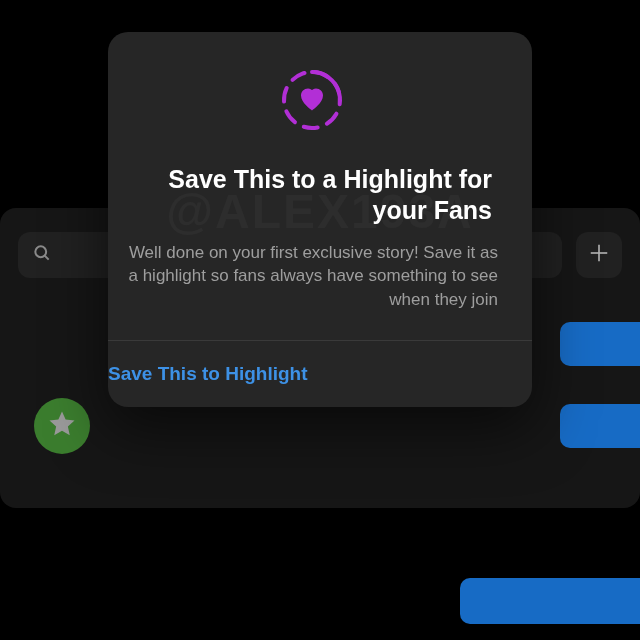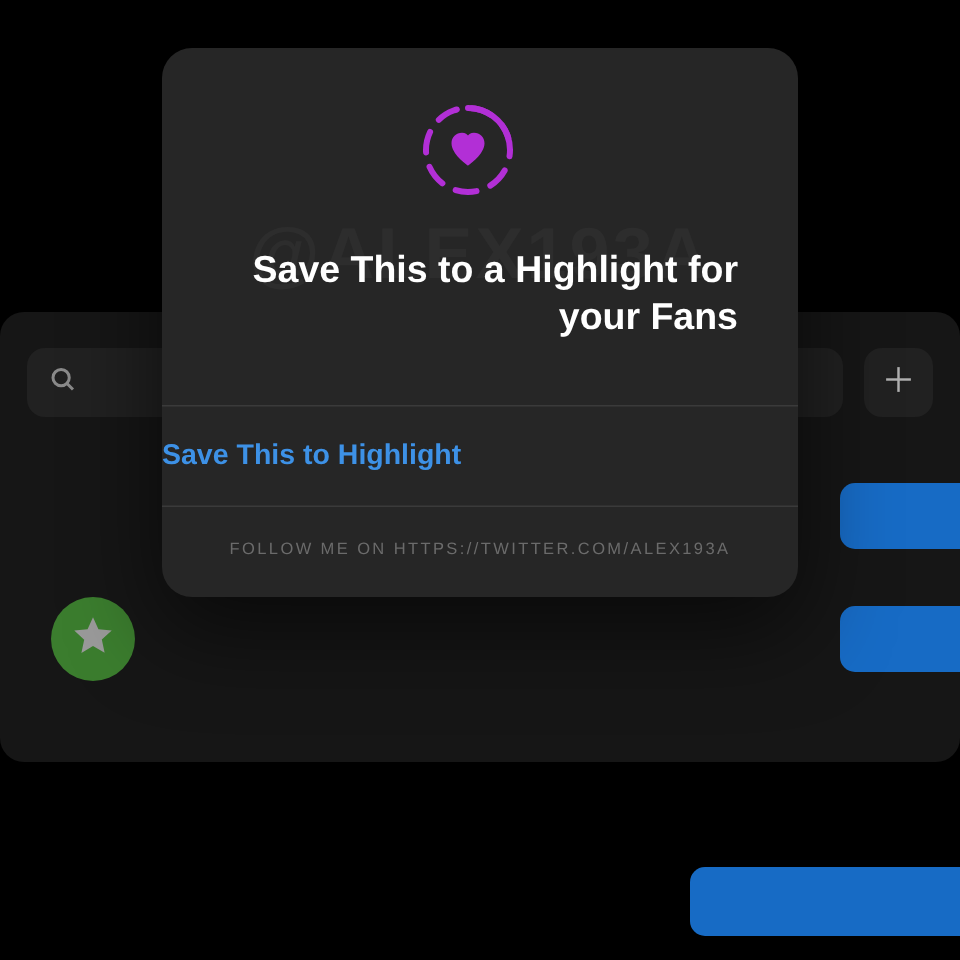--- a/index.html
+++ b/index.html
@@ -197,16 +197,16 @@
       <span>
         <svg width="72" height="72" viewBox="0 0 72 72">
           <circle cx="36" cy="36" r="28" fill="none" stroke="#b22fd6" stroke-width="4" stroke-dasharray="14 10" stroke-linecap="round" transform="rotate(-20 36 36)"></circle>
           <path d="M173 106 A28 28 0 0 1 173 106" fill="none"></path>
           <path d="M36 8 A28 28 0 0 1 62.9 28" fill="none" stroke="#b22fd6" stroke-width="4" stroke-linecap="round"></path>
           <path d="M36 46.5c-1.2-1-11-7.8-11-15 0-4 3.1-7 7-7 2.3 0 3.6 1.2 4 1.8.4-.6 1.7-1.8 4-1.8 3.9 0 7 3 7 7 0 7.2-9.8 14-11 15z" fill="#b22fd6"></path>
         </svg>
       </span>
     </div>
     <div class="modal-title">Save This to a Highlight for your Fans</div>
+    <div class="modal-desc">Well done on your first exclusive story! Save it as a highlight so fans always have something to see when they join</div>
   </div>
   <div class="modal-action">Save This to Highlight</div>
-  <div class="modal-footer">FOLLOW ME ON HTTPS://TWITTER.COM/ALEX193A</div>
 </div>
 
 </body></html>

